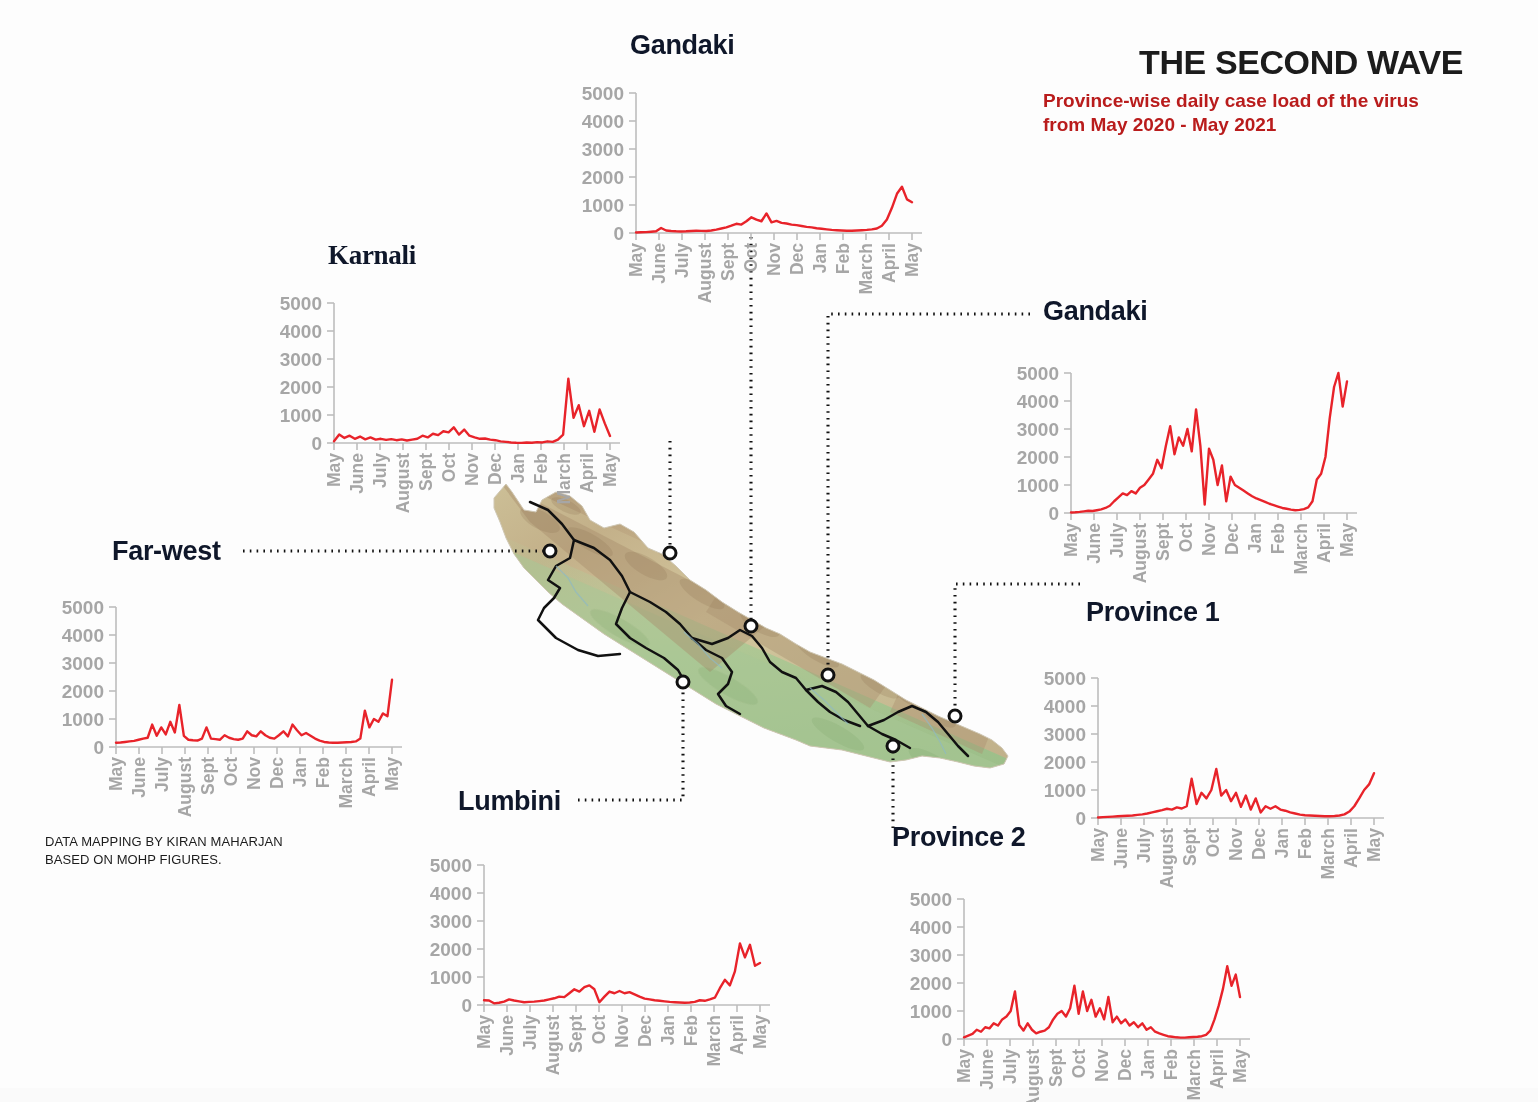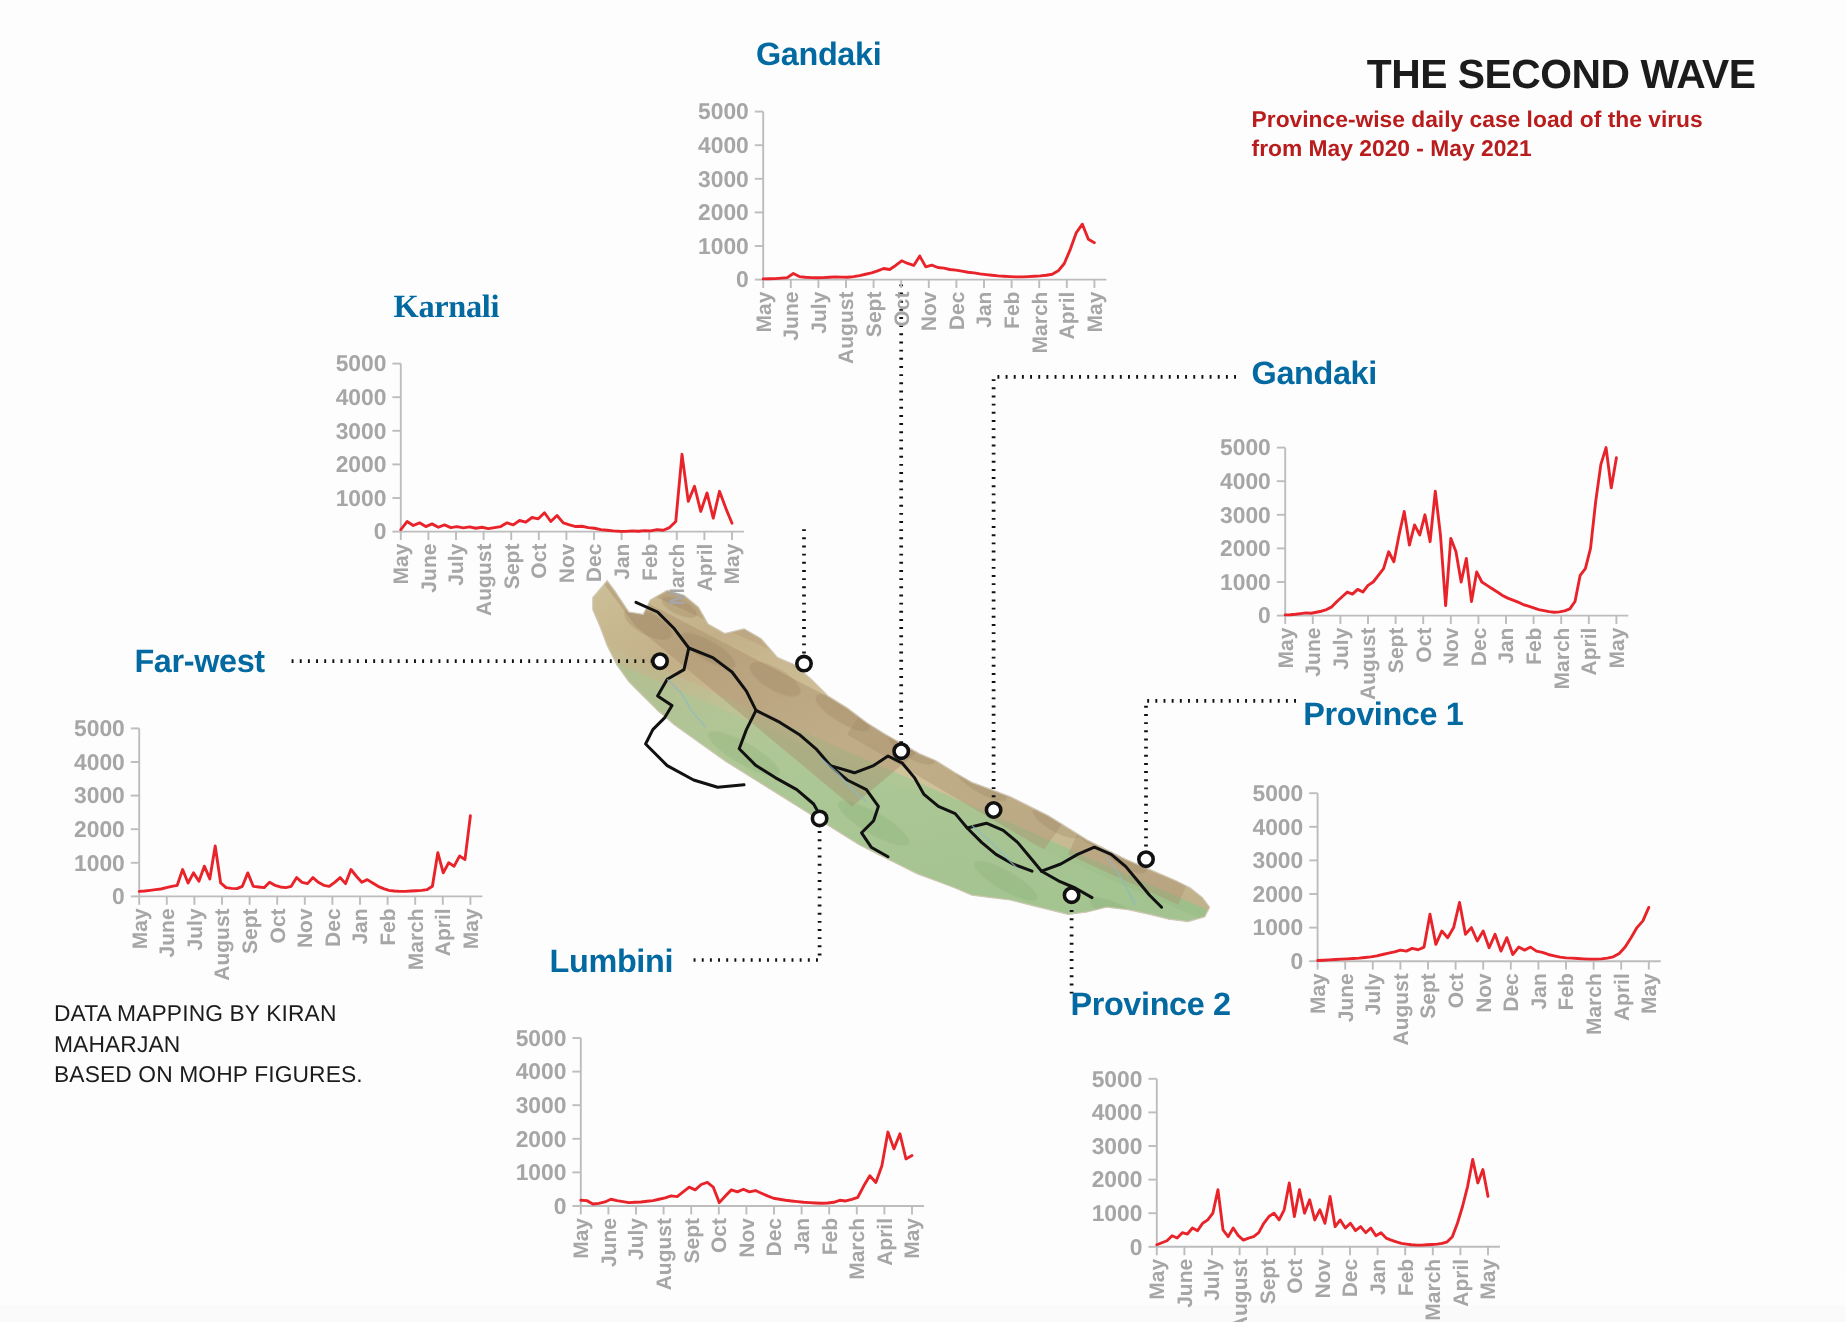--- a/index.html
+++ b/index.html
@@ -19,27 +19,27 @@
     line-height:1.05;margin:0;text-align:right;
   }
   .header .subtitle{
     font-size:19px;font-weight:bold;color:#b91c1c;line-height:1.28;
     margin:8px 0 0 0;max-width:395px;
   }
 
   
   .credits{
     position:absolute;left:45px;top:833px;width:330px;
-    font-size:19px;color:#1c1c1c;line-height:1.35;letter-spacing:.1px;
+    font-size:13px;color:#1c1c1c;line-height:1.35;letter-spacing:.1px;
   }
 
   
   .panel{position:absolute;}
   .panel .chart-title{
-    position:absolute;font-size:27px;font-weight:bold;color:#0369a1;
+    position:absolute;font-size:27px;font-weight:bold;color:#0f172a;
     letter-spacing:-0.3px;white-space:nowrap;
   }
   .plotwrap{position:absolute;margin-top:37px;}
   .plotwrap svg{display:block;overflow:visible;}
 
   .ylab{
     font-family:"Liberation Sans",sans-serif;font-size:19px;font-weight:bold;
     fill:#a6a6a6;text-anchor:end;
   }
   .xlab{
@@ -386,21 +386,21 @@
           <text x="306" y="156" class="xlab" transform="rotate(-90 306 156)" dy="6.2" text-anchor="end">March</text>
           <line x1="329" y1="146" x2="329" y2="153" class="tick"></line>
           <text x="329" y="156" class="xlab" transform="rotate(-90 329 156)" dy="6.2" text-anchor="end">April</text>
           <line x1="352" y1="146" x2="352" y2="153" class="tick"></line>
           <text x="352" y="156" class="xlab" transform="rotate(-90 352 156)" dy="6.2" text-anchor="end">May</text>
           <path d="M76.00 141.80 L80.52 141.52 L85.05 140.96 L89.57 140.40 L94.10 139.84 L98.62 138.72 L103.15 137.60 L107.67 136.76 L112.20 123.60 L116.72 134.80 L121.25 126.40 L125.77 133.40 L130.30 120.80 L134.82 131.44 L139.34 104.00 L143.87 134.80 L148.39 138.72 L152.92 139.28 L157.44 139.56 L161.97 137.60 L166.49 126.40 L171.02 137.60 L175.54 138.16 L180.07 138.72 L184.59 134.24 L189.11 136.76 L193.64 138.16 L198.16 138.72 L202.69 137.60 L207.21 130.32 L211.74 134.24 L216.26 135.36 L220.79 130.32 L225.31 134.24 L229.84 136.76 L234.36 137.60 L238.89 134.24 L243.41 130.32 L247.93 135.36 L252.46 123.60 L256.98 129.20 L261.51 134.24 L266.03 132.00 L270.56 134.80 L275.08 137.60 L279.61 139.56 L284.13 140.96 L288.66 141.52 L293.18 141.80 L297.70 141.80 L302.23 141.52 L306.75 141.24 L311.28 140.96 L315.80 140.40 L320.33 137.60 L324.85 109.60 L329.38 126.40 L333.90 118.00 L338.43 120.80 L342.95 112.40 L347.48 115.20 L352.00 78.80" class="series" stroke="#e8232a" stroke-width="2.4"></path>
         </svg>
       </div>
   </div>
 
-  <div class="panel" style="left:1022px;top:580px;width:430px;height:215px;text-align:center;">
+  <div class="panel" style="left:1022px;top:597px;width:430px;height:215px;text-align:center;">
     <div class="chart-title" style="left:64px;top:0px;">Province 1</div>
     <div class="plotwrap" style="left:0px;top:38px;">
         <svg width="366" height="232">
           <line x1="76" y1="6" x2="76" y2="146" class="axline"></line>
           <line x1="76" y1="146" x2="362" y2="146" class="axline"></line>
           <line x1="69" y1="6" x2="76" y2="6" class="tick"></line>
           <text x="64" y="12.5" class="ylab">5000</text>
           <line x1="69" y1="34" x2="76" y2="34" class="tick"></line>
           <text x="64" y="40.5" class="ylab">4000</text>
           <line x1="69" y1="62" x2="76" y2="62" class="tick"></line>

